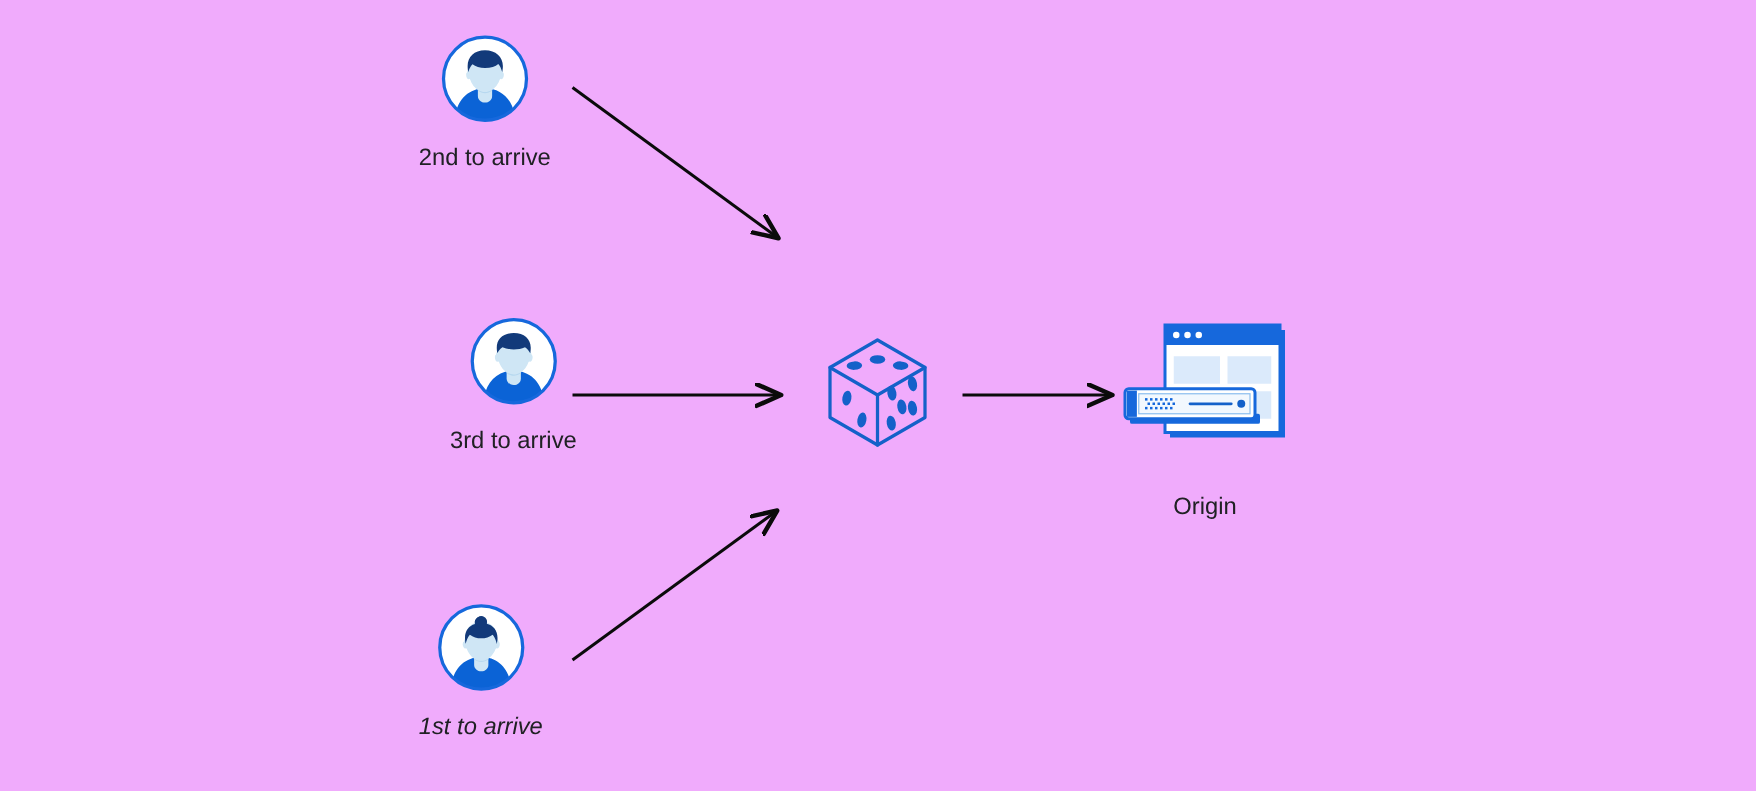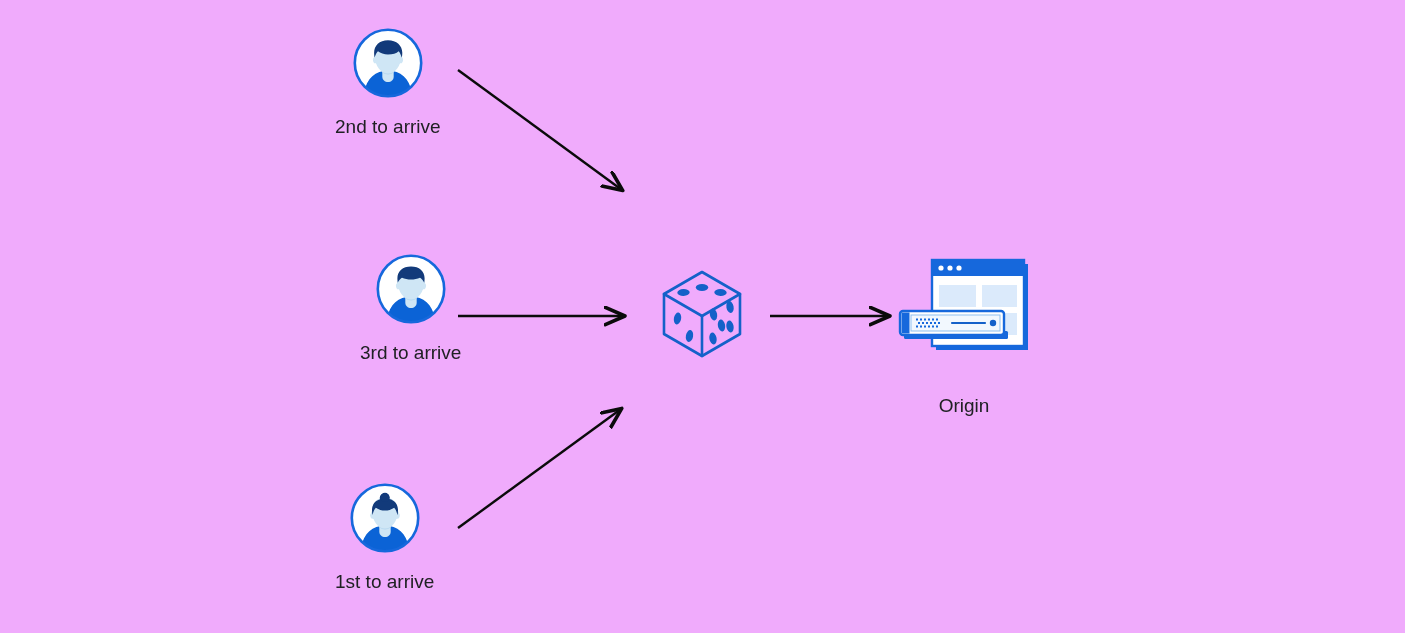--- a/index.html
+++ b/index.html
@@ -126,21 +126,21 @@
           <path d="M36 13.4c-8.3 0-13.6 4.6-13.6 11.8 0 2.3.4 4.3.4 4.3s2-3.6 4.2-4.8c2.6 1.2 5.8 1.8 9 1.8s6.4-.6 9-1.8c2.2 1.2 4.2 4.8 4.2 4.8s.4-2 .4-4.3c0-7.2-5.3-11.8-13.6-11.8z" fill="#123a7a"></path>
           <path d="M22.6 30.7c-.9-.3-1.7.6-1.7 2.1 0 1.9 1 3.6 2.1 3.6.5 0 .8-.3.9-.8l-1.3-4.9z" fill="#cfe6f5"></path>
           <path d="M49.4 30.7c.9-.3 1.7.6 1.7 2.1 0 1.9-1 3.6-2.1 3.6-.5 0-.8-.3-.9-.8l1.3-4.9z" fill="#cfe6f5"></path>
         </g>
         <circle cx="36" cy="36" r="33.2" fill="none" stroke="#1668dc" stroke-width="2.6"></circle>
       </svg>
     </div>
     <div class="node-label">3rd to arrive</div>
   </div>
 
-  <div class="node avatar-node" style="left:335px; top:482px;">
+  <div class="node avatar-node" style="left:335px; top:482px;font-style:italic;">
     <div class="avatar-wrap">
       <svg width="72" height="72" viewBox="0 0 72 72">
         <defs>
           <clipPath id="cl-a3">
               <circle cx="36" cy="36" r="33.2"></circle>
             </clipPath>
         </defs>
         <circle cx="36" cy="36" r="33.2" fill="#ffffff"></circle>
         <g clip-path="url(#cl-a3)">
           <path d="M36 43.5c-12.4 0-21.5 8.4-23.6 21.2-.5 3 .2 6.3.2 6.3h46.8s.7-3.3.2-6.3C57.5 51.9 48.4 43.5 36 43.5z" fill="#0b63d6"></path>

